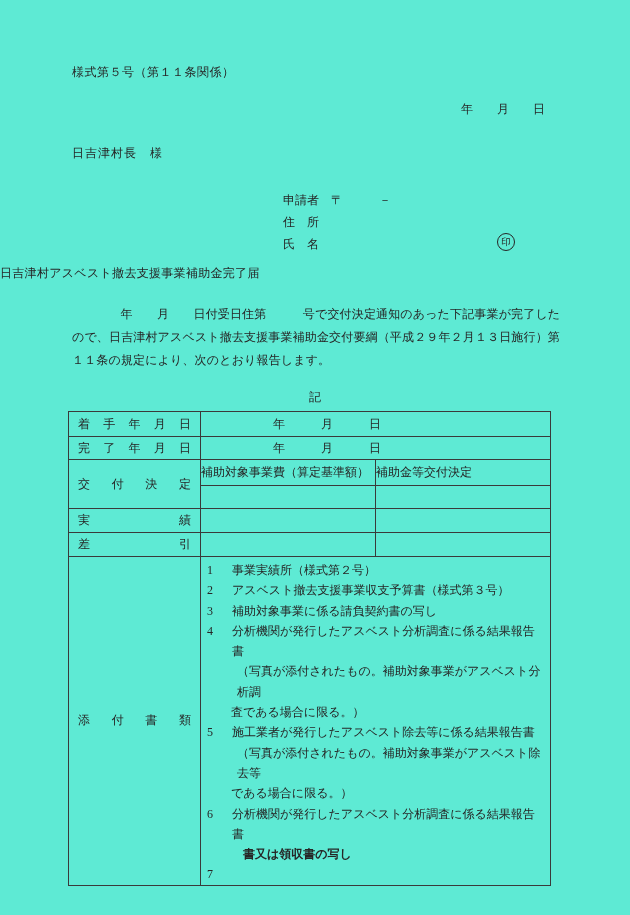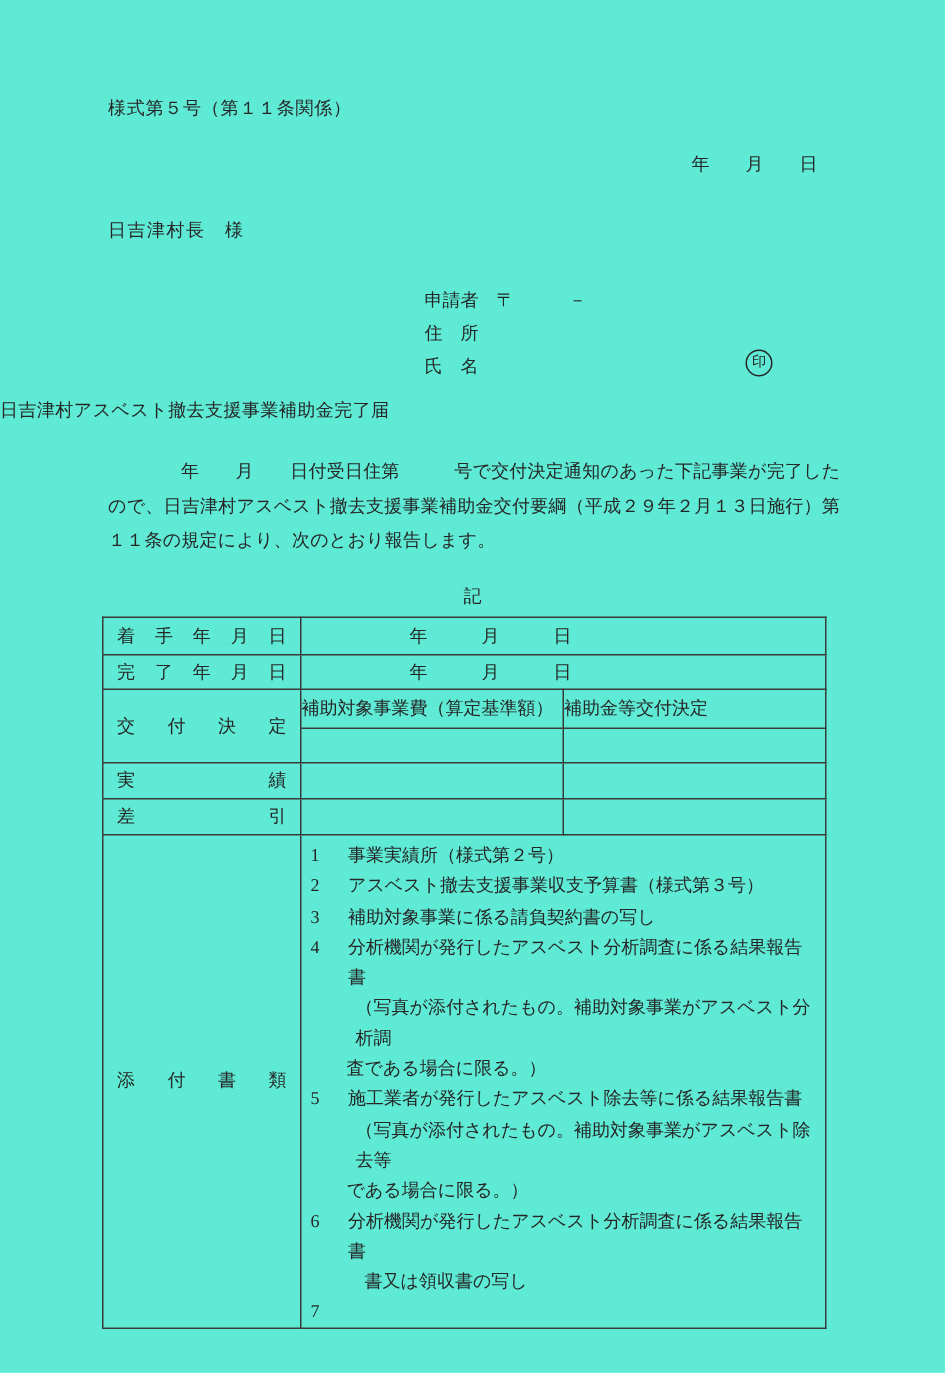--- a/index.html
+++ b/index.html
@@ -38,21 +38,21 @@
   tr.r4{height:23px;} tr.r5{height:24px;} tr.r6{height:24px;} tr.r7{height:245px;}
   td.lbl{padding:0 9px;}
   [data-justify]{display:flex;justify-content:space-between;width:100%;}
   td.dval{padding-left:72px;}
   td.hcell{text-align:left;}
   .att-wrap{padding:3px 4px 0 6px;line-height:20.3px;}
   .att-line{display:flex;}
   .att-num{flex:0 0 25px;}
   .att-line.cont{display:block;margin-left:24px;}
   .ind-p{padding-left:6px;}
-  .ind-w{padding-left:12px;}
+  .ind-w{padding-left:12px;font-weight:bold;}
 </style>
 </head>
 <body>
 
 <div class="page">
 
   <div class="abs form-number">様式第５号（第１１条関係）</div>
 
   <div class="abs issue-date">年　　月　　日</div>
 

